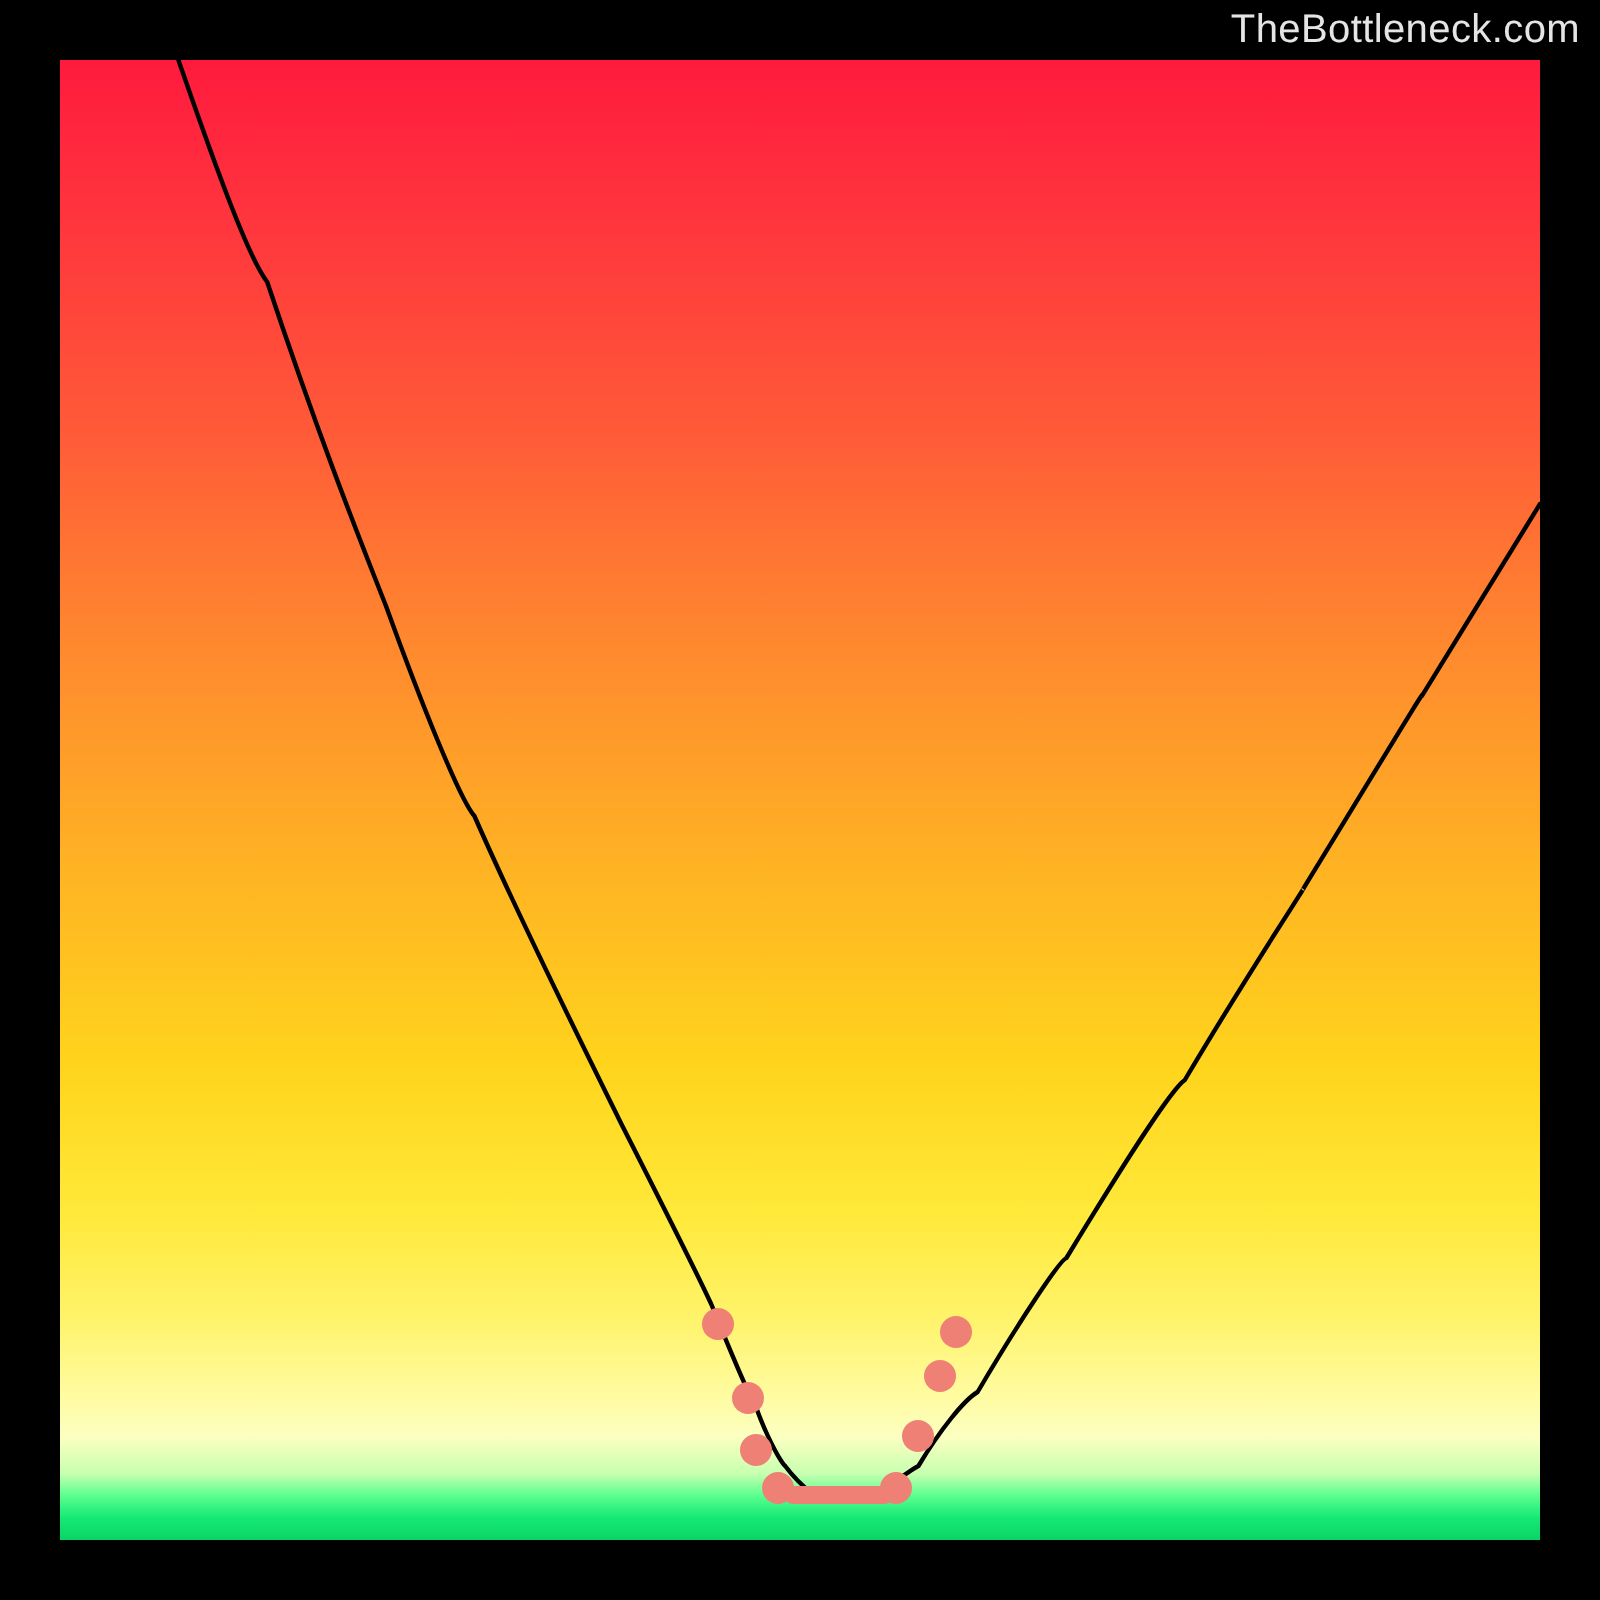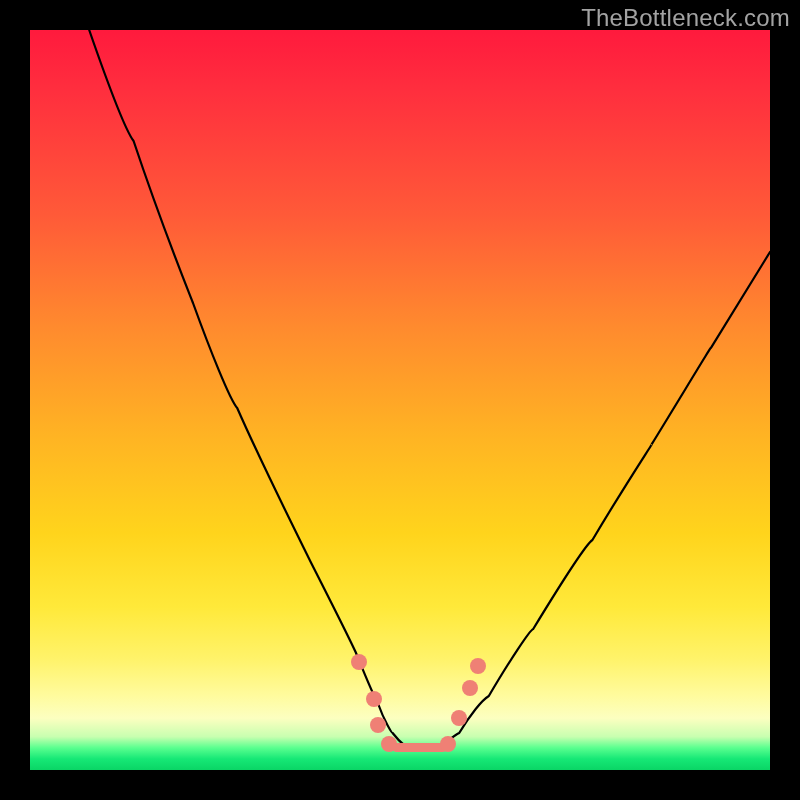--- a/index.html
+++ b/index.html
@@ -40,22 +40,22 @@
       #c8ffb0 95.5%,
       #5aff8f 97%,
       #16e876 98.5%,
       #0ad565 100%
     );
   }
   .watermark {
     position: absolute;
     top: 4px;
     right: 10px;
-    color: #a3a3a3;
-    font-size: 24px;
+    color: #e5e5e5;
+    font-size: 20px;
     font-weight: 500;
     letter-spacing: 0.2px;
     user-select: none;
   }
   svg.overlay {
     position: absolute;
     left: 0; top: 0;
     width: 740px;
     height: 740px;
     overflow: visible;

